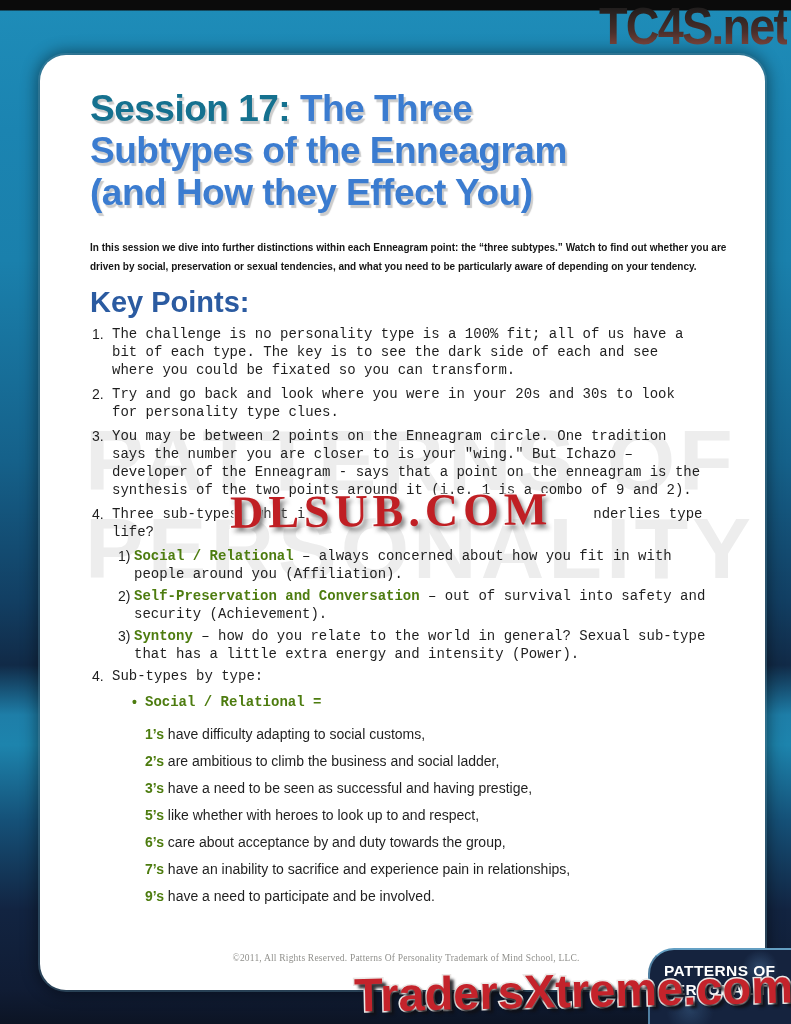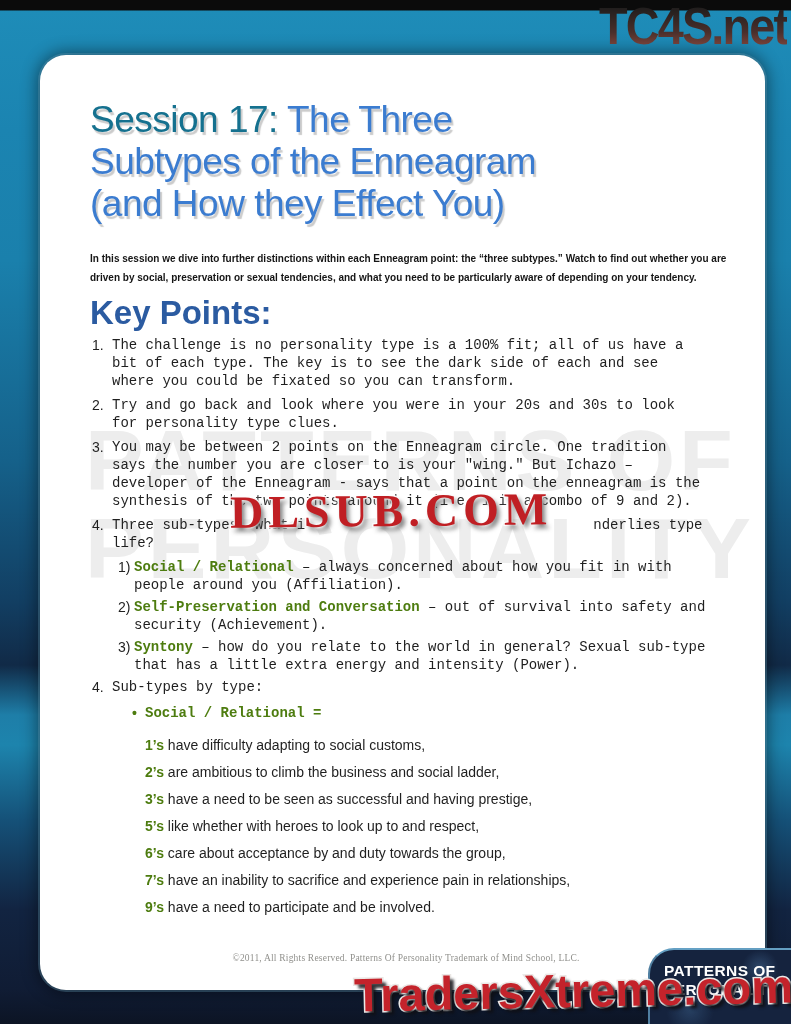--- a/index.html
+++ b/index.html
@@ -26,35 +26,34 @@
   }
   .bg-watermark {
     position:absolute; left:45px; top:360px; z-index:0;
     font-weight:bold; font-size:88px; line-height:90px; letter-spacing:4px;
     color:#ededed; white-space:nowrap; transform:scaleY(.97);
   }
   .content { position:relative; z-index:1; padding:33px 58px 0 50px; }
 
   
   .doc-title {
-    font-size:37px; line-height:42px; font-weight:normal; letter-spacing:-.5px;
+    font-size:37px; line-height:42px; font-weight:bold; letter-spacing:-.5px;
     text-shadow:2px 3px 1px rgba(125,125,125,.4);
-    margin-top:11px;
   }
   .title-teal { color:#15718f; }
   .title-blue { color:#3b7cd0; }
 
   
   .intro {
     margin-top:24px; width:657px;
     font-size:10px; line-height:19px; font-weight:bold; color:#151515;
   }
 
   
-  .kp-heading { margin-top:12px; font-size:33px; line-height:28px; font-weight:bold; color:#2b5ba1; }
+  .kp-heading { margin-top:12px; font-size:29px; line-height:28px; font-weight:bold; color:#2b5ba1; }
   .kp-list { margin-top:9px; font-size:14px; line-height:18px; color:#1f1f1f; }
   .row { display:flex; margin-bottom:6px; }
   .row .n { flex:0 0 22px; padding-left:2px; }
   .row .t { flex:1;font-family:Liberation Mono, monospace; }
   .sub { margin-left:28px; margin-bottom:4px; }
   .sub .n { flex:0 0 16px; padding-left:0; }
   .b { font-weight:bold; color:#4d7c0f; }
   .row-i5 { margin-top:2px; }
   .bullet-row { margin-left:40px; margin-bottom:14px; margin-top:8px; }
   .bullet-row .n { flex:0 0 15px; }

